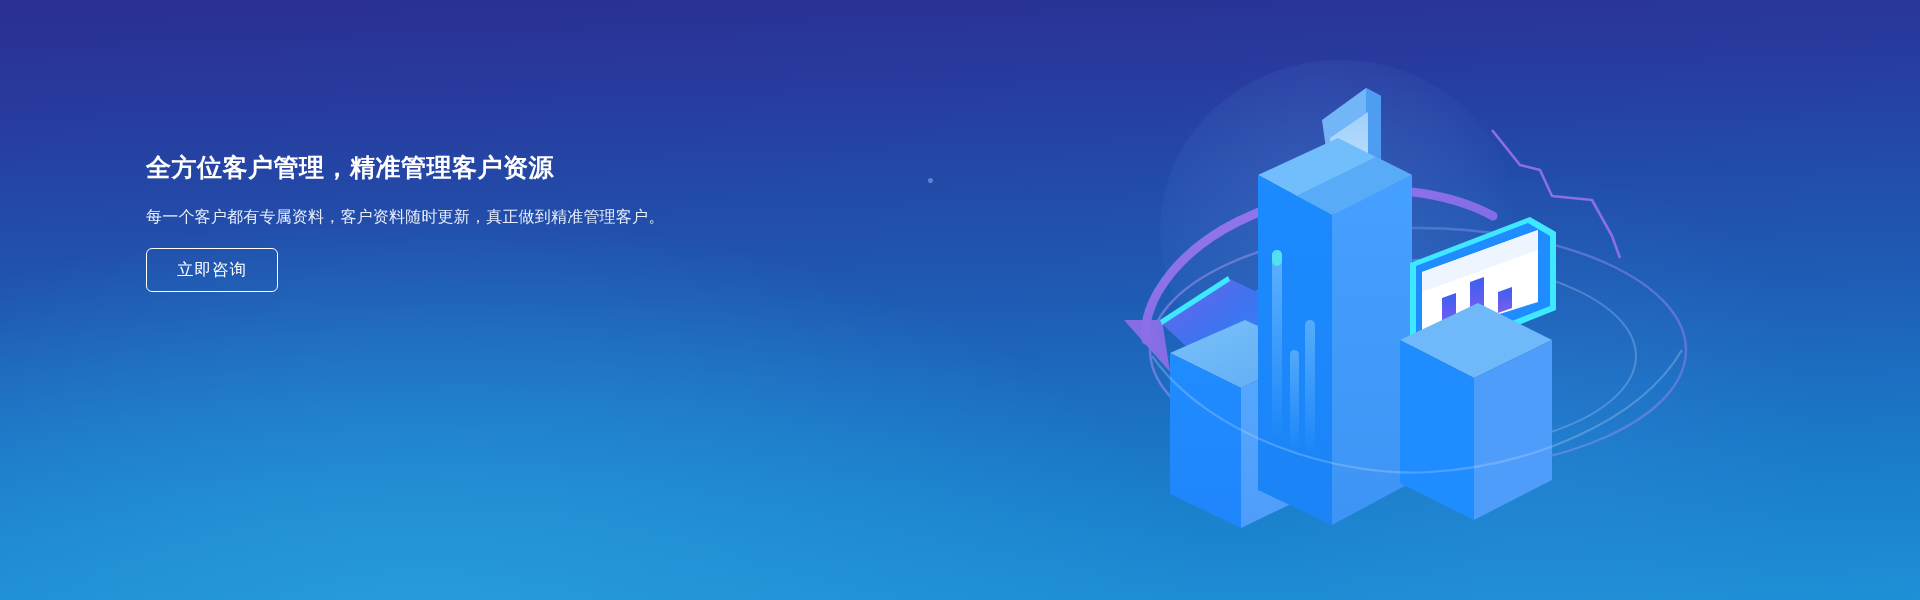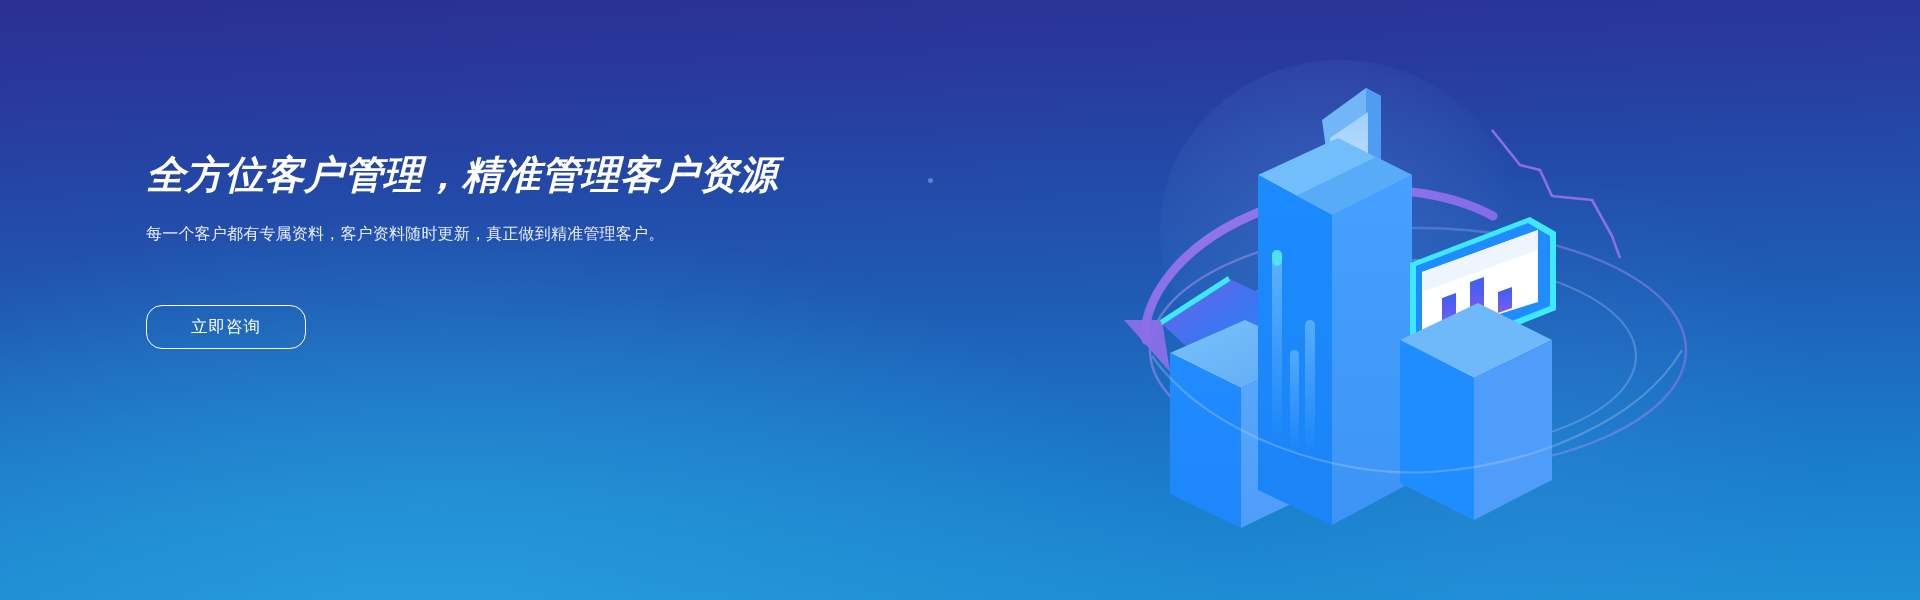--- a/index.html
+++ b/index.html
@@ -46,43 +46,42 @@
     background:rgba(150,190,255,.5);
   }
 
   
   .copy {
     position:absolute;
     left:146px; top:152px;
     width:660px;
   }
   .headline {
-    font-size:39px;
+    font-size:25px;
     font-weight:bold;
     color:#ffffff;
     letter-spacing:.5px;
     line-height:1.2;
     white-space:nowrap;
-    font-style:italic;
   }
   .subcopy {
     margin-top:22px;
     font-size:16px;
     color:#e7eefc;
     line-height:1.62;
     width:590px;
     letter-spacing:.2px;
   }
   .cta {
     display:inline-flex;
     align-items:center; justify-content:center;
-    margin-top:58px;
-    width:160px; height:44px;
+    margin-top:18px;
+    width:132px; height:44px;
     border:1.6px solid #ffffff;
-    border-radius:16px;
+    border-radius:6px;
     color:#ffffff;
     font-size:16.5px;
     letter-spacing:1px;
     background:transparent;
     cursor:pointer;
   }
 
   
   .art {
     position:absolute;

